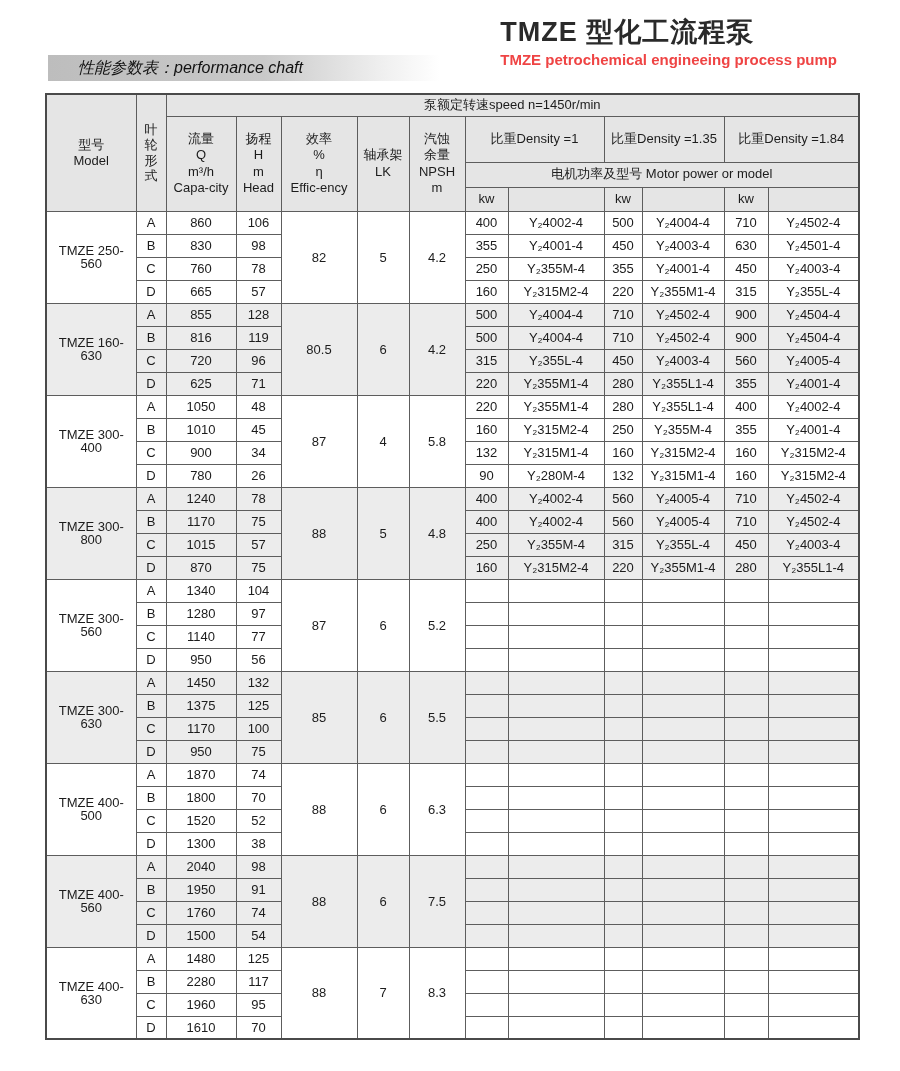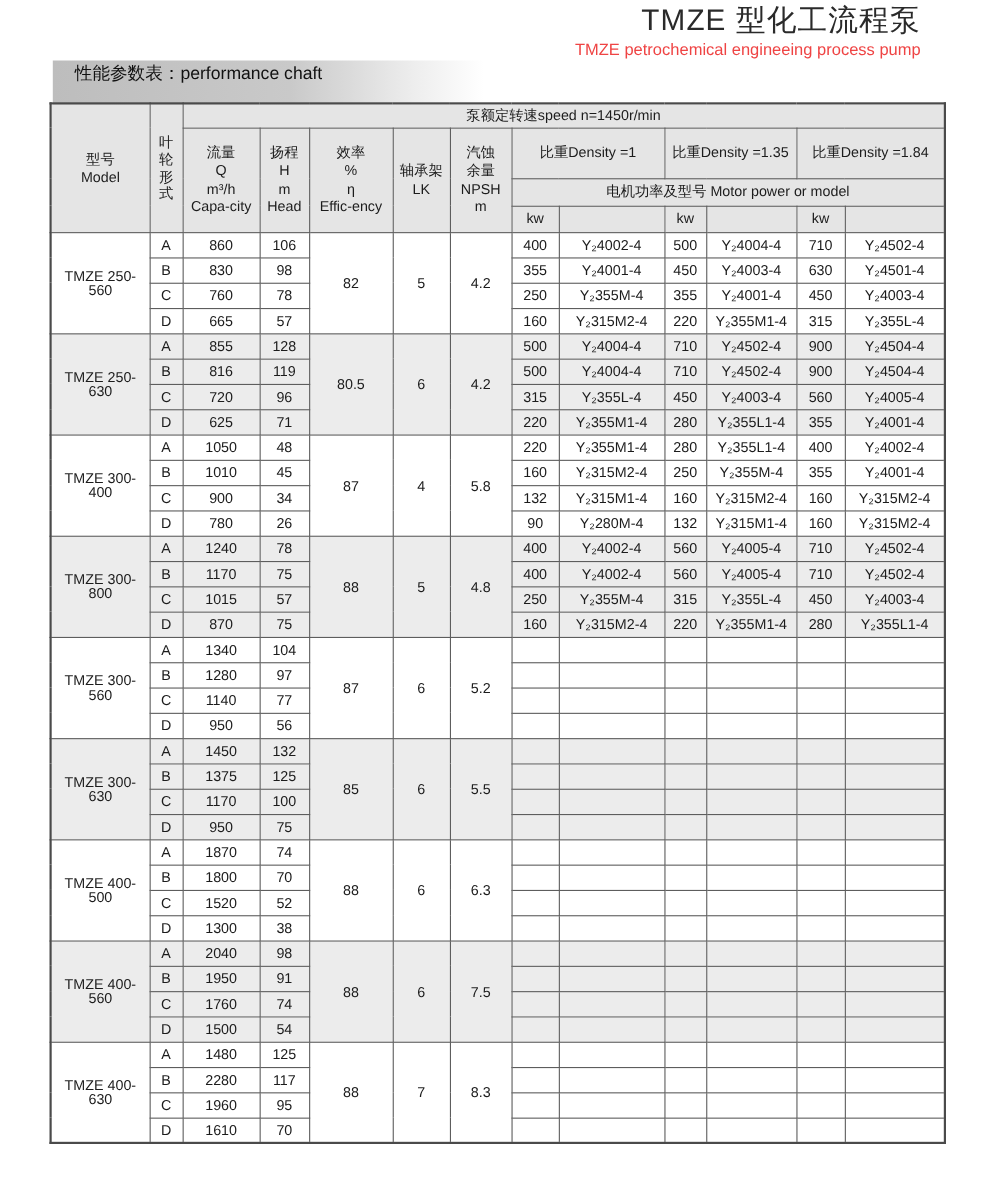--- a/index.html
+++ b/index.html
@@ -9,48 +9,49 @@
     height: 1071px;
     font-family: "Liberation Sans", "DejaVu Sans", sans-serif;
     color: #1c1c1c;
     position: relative;
   }
   .page { position: absolute; inset: 0; }
 
   
   .titles {
     position: absolute;
-    top: 4px;
+    top: 18px;
     right: 63px;
-    text-align: right;
+    font-weight: bold;
   }
   .title-zh {
     font-size: 27px;
     letter-spacing: 1px;
     color: #2a2a2a;
     line-height: 1.1;
   }
   .title-en {
     font-size: 15px;
     color: #ef4444;
     margin-top: 3px;
   }
 
   
   .section-bar {
     position: absolute;
     top: 55px;
     left: 48px;
     width: 392px;
-    height: 40px;
+    height: 26px;
     line-height: 26px;
-    padding-left: 20px;
+    padding-left: 30px;
     font-size: 16px;
     color: #111;
     background: linear-gradient(90deg, #bdbdbd 0%, #c9c9c9 55%, #efefef 85%, #ffffff 100%);
+    font-style: italic;
   }
 
   
   table.perf {
     position: absolute;
     top: 93px;
     left: 45px;
     width: 813px;
     border-collapse: collapse;
     table-layout: fixed;
@@ -194,21 +195,21 @@
           <td>665</td>
           <td>57</td>
           <td>160</td>
           <td>Y₂315M2-4</td>
           <td>220</td>
           <td>Y₂355M1-4</td>
           <td>315</td>
           <td>Y₂355L-4</td>
         </tr>
         <tr class="shaded">
-          <td rowspan="4">TMZE 250-630</td>
+          <td rowspan="4">TMZE 160-630</td>
           <td>A</td>
           <td>855</td>
           <td>128</td>
           <td rowspan="4">80.5</td>
           <td rowspan="4">6</td>
           <td rowspan="4">4.2</td>
           <td>500</td>
           <td>Y₂4004-4</td>
           <td>710</td>
           <td>Y₂4502-4</td>

